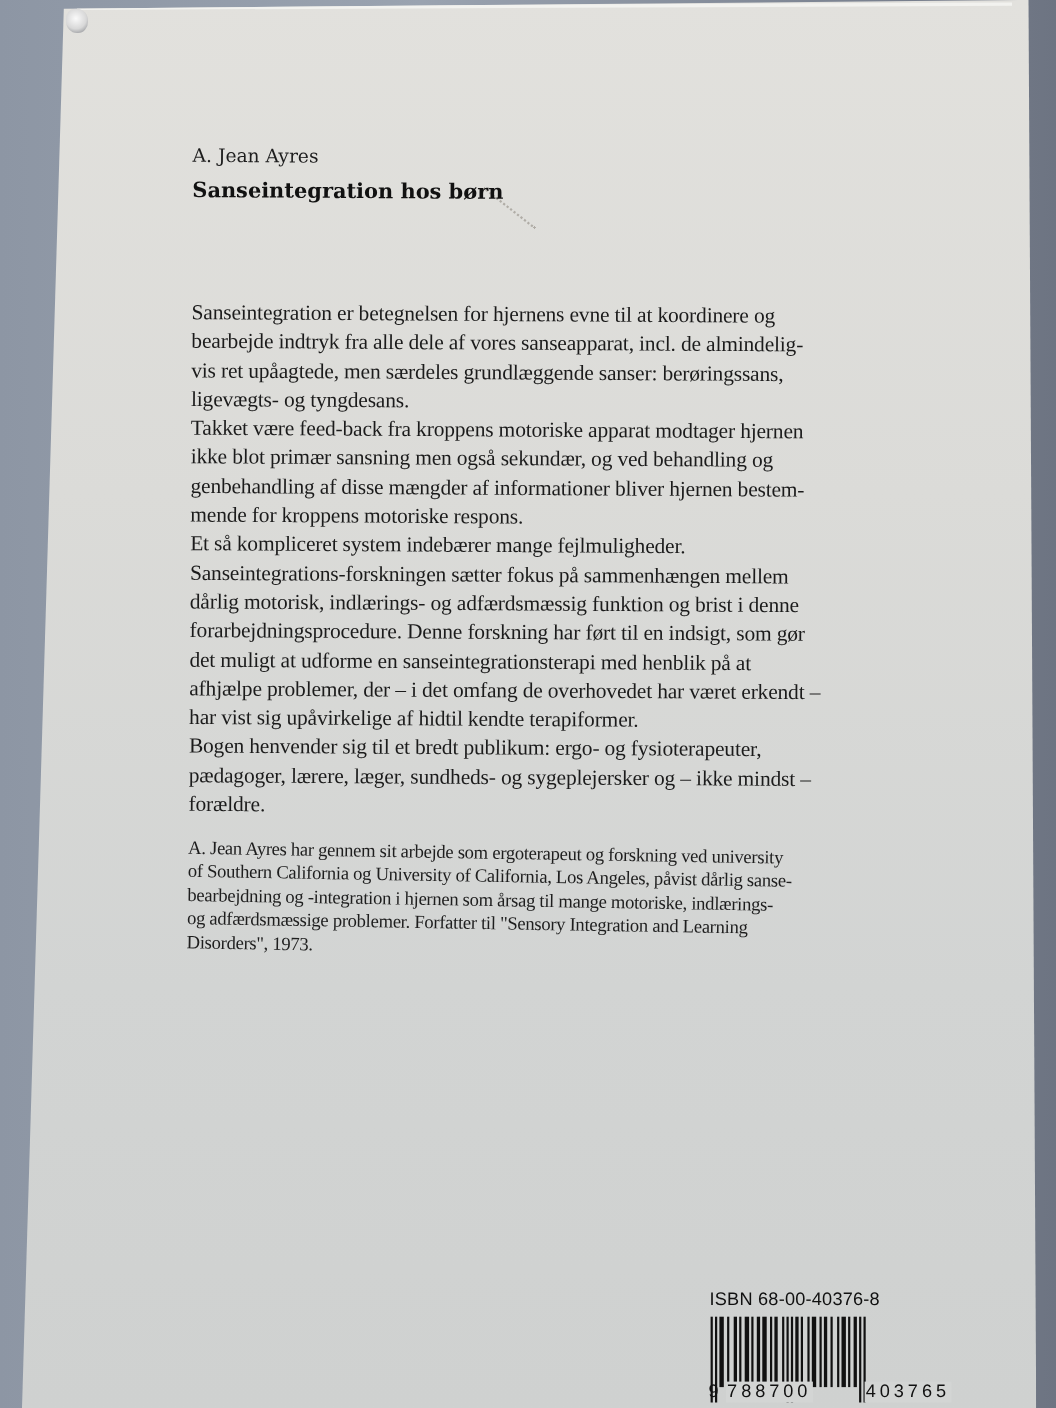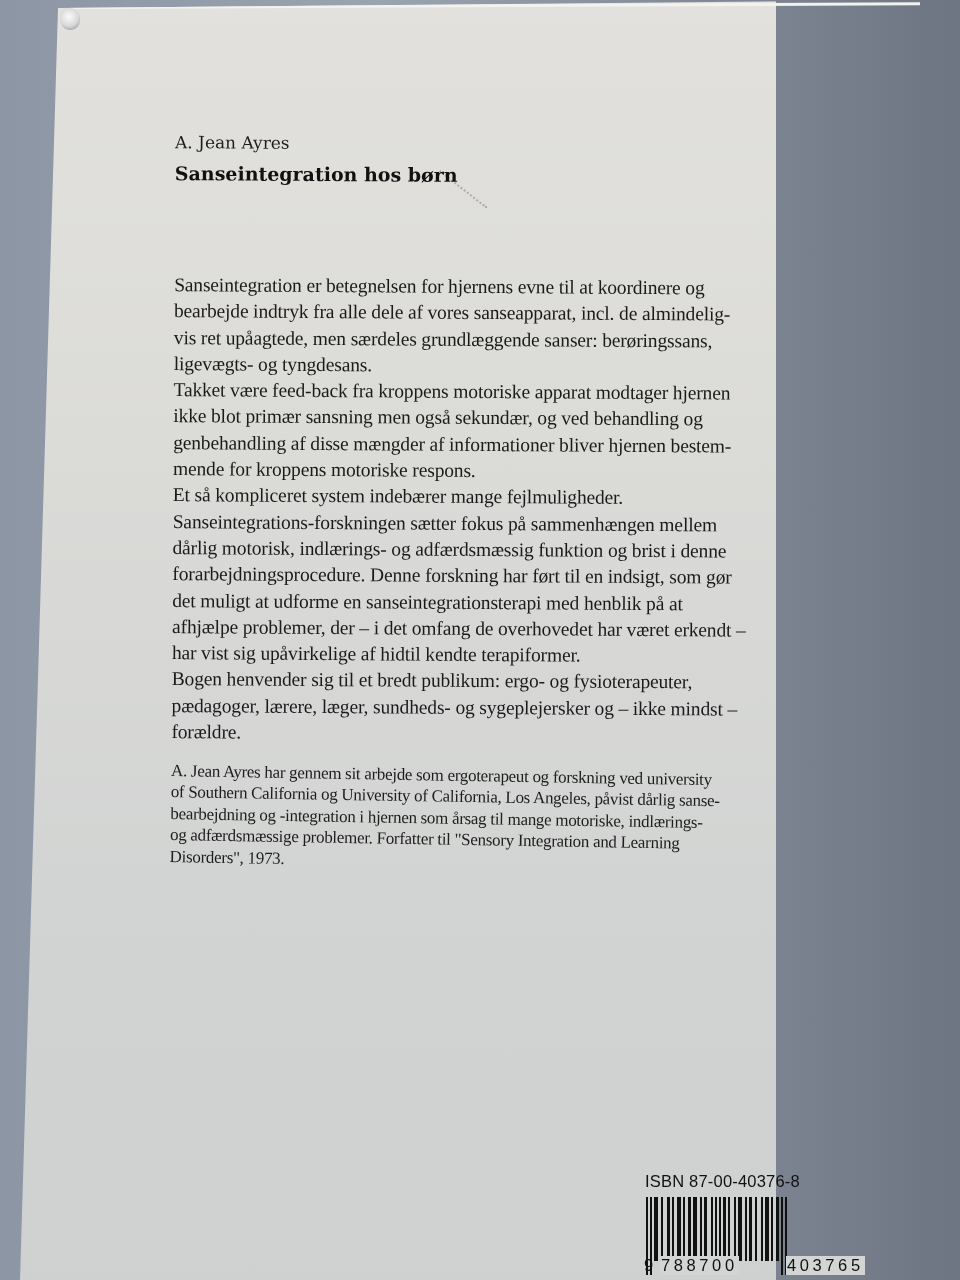--- a/index.html
+++ b/index.html
@@ -1,21 +1,21 @@
 <!DOCTYPE html>
 <html><head>
   <meta charset="utf-8">
   <style>
     html, body { margin: 0; padding: 0; }
     body {
       width: 960px; height: 1280px; overflow: hidden; position: relative;
       background: linear-gradient(90deg, #8d96a4 0%, #9aa3b0 40%, #6d7482 100%);
     }
     .book {
-      position: absolute; left: 0; top: 0; width: 776px; height: 1280px;
+      position: absolute; left: 0; top: 0; width: 960px; height: 1280px;
       clip-path: polygon(58px 8px, 935px 0px, 942px 1280px, 20px 1280px);
       background: linear-gradient(180deg, #e2e1dd 0%, #dbdbd8 35%, #d2d4d3 70%, #cfd1d0 100%);
     }
     .top-edge {
       position: absolute; left: 70px; top: 6px; width: 850px; height: 3px;
       background: #f2f2ef; transform: rotate(-0.25deg); transform-origin: left top;
     }
     .scuff {
       position: absolute; left: 60px; top: 8px; width: 20px; height: 22px;
       border-radius: 40% 50% 45% 50%;
@@ -116,21 +116,21 @@
     <div class="bio">
       <span class="line">A. Jean Ayres har gennem sit arbejde som ergoterapeut og forskning ved university</span>
       <span class="line">of Southern California og University of California, Los Angeles, påvist dårlig sanse-</span>
       <span class="line">bearbejdning og -integration i hjernen som årsag til mange motoriske, indlærings-</span>
       <span class="line">og adfærdsmæssige problemer. Forfatter til "Sensory Integration and Learning</span>
       <span class="line">Disorders", 1973.</span>
     </div>
   </div>
 
   <div class="barcode-block">
-    <div class="isbn-text">ISBN 87-00-40376-8</div>
+    <div class="isbn-text">ISBN 68-00-40376-8</div>
     <div class="bars">
       <span class="guard" style="width:2px"></span>
         <span class="gap" style="width:2px"></span>
         <span class="guard" style="width:2px"></span>
       <span class="gap" style="width:2px"></span>
         <span style="width:4px"></span>
         <span class="gap" style="width:3px"></span>
         <span style="width:2px"></span>
         <span class="gap" style="width:4px"></span>
         <span style="width:3px"></span>

